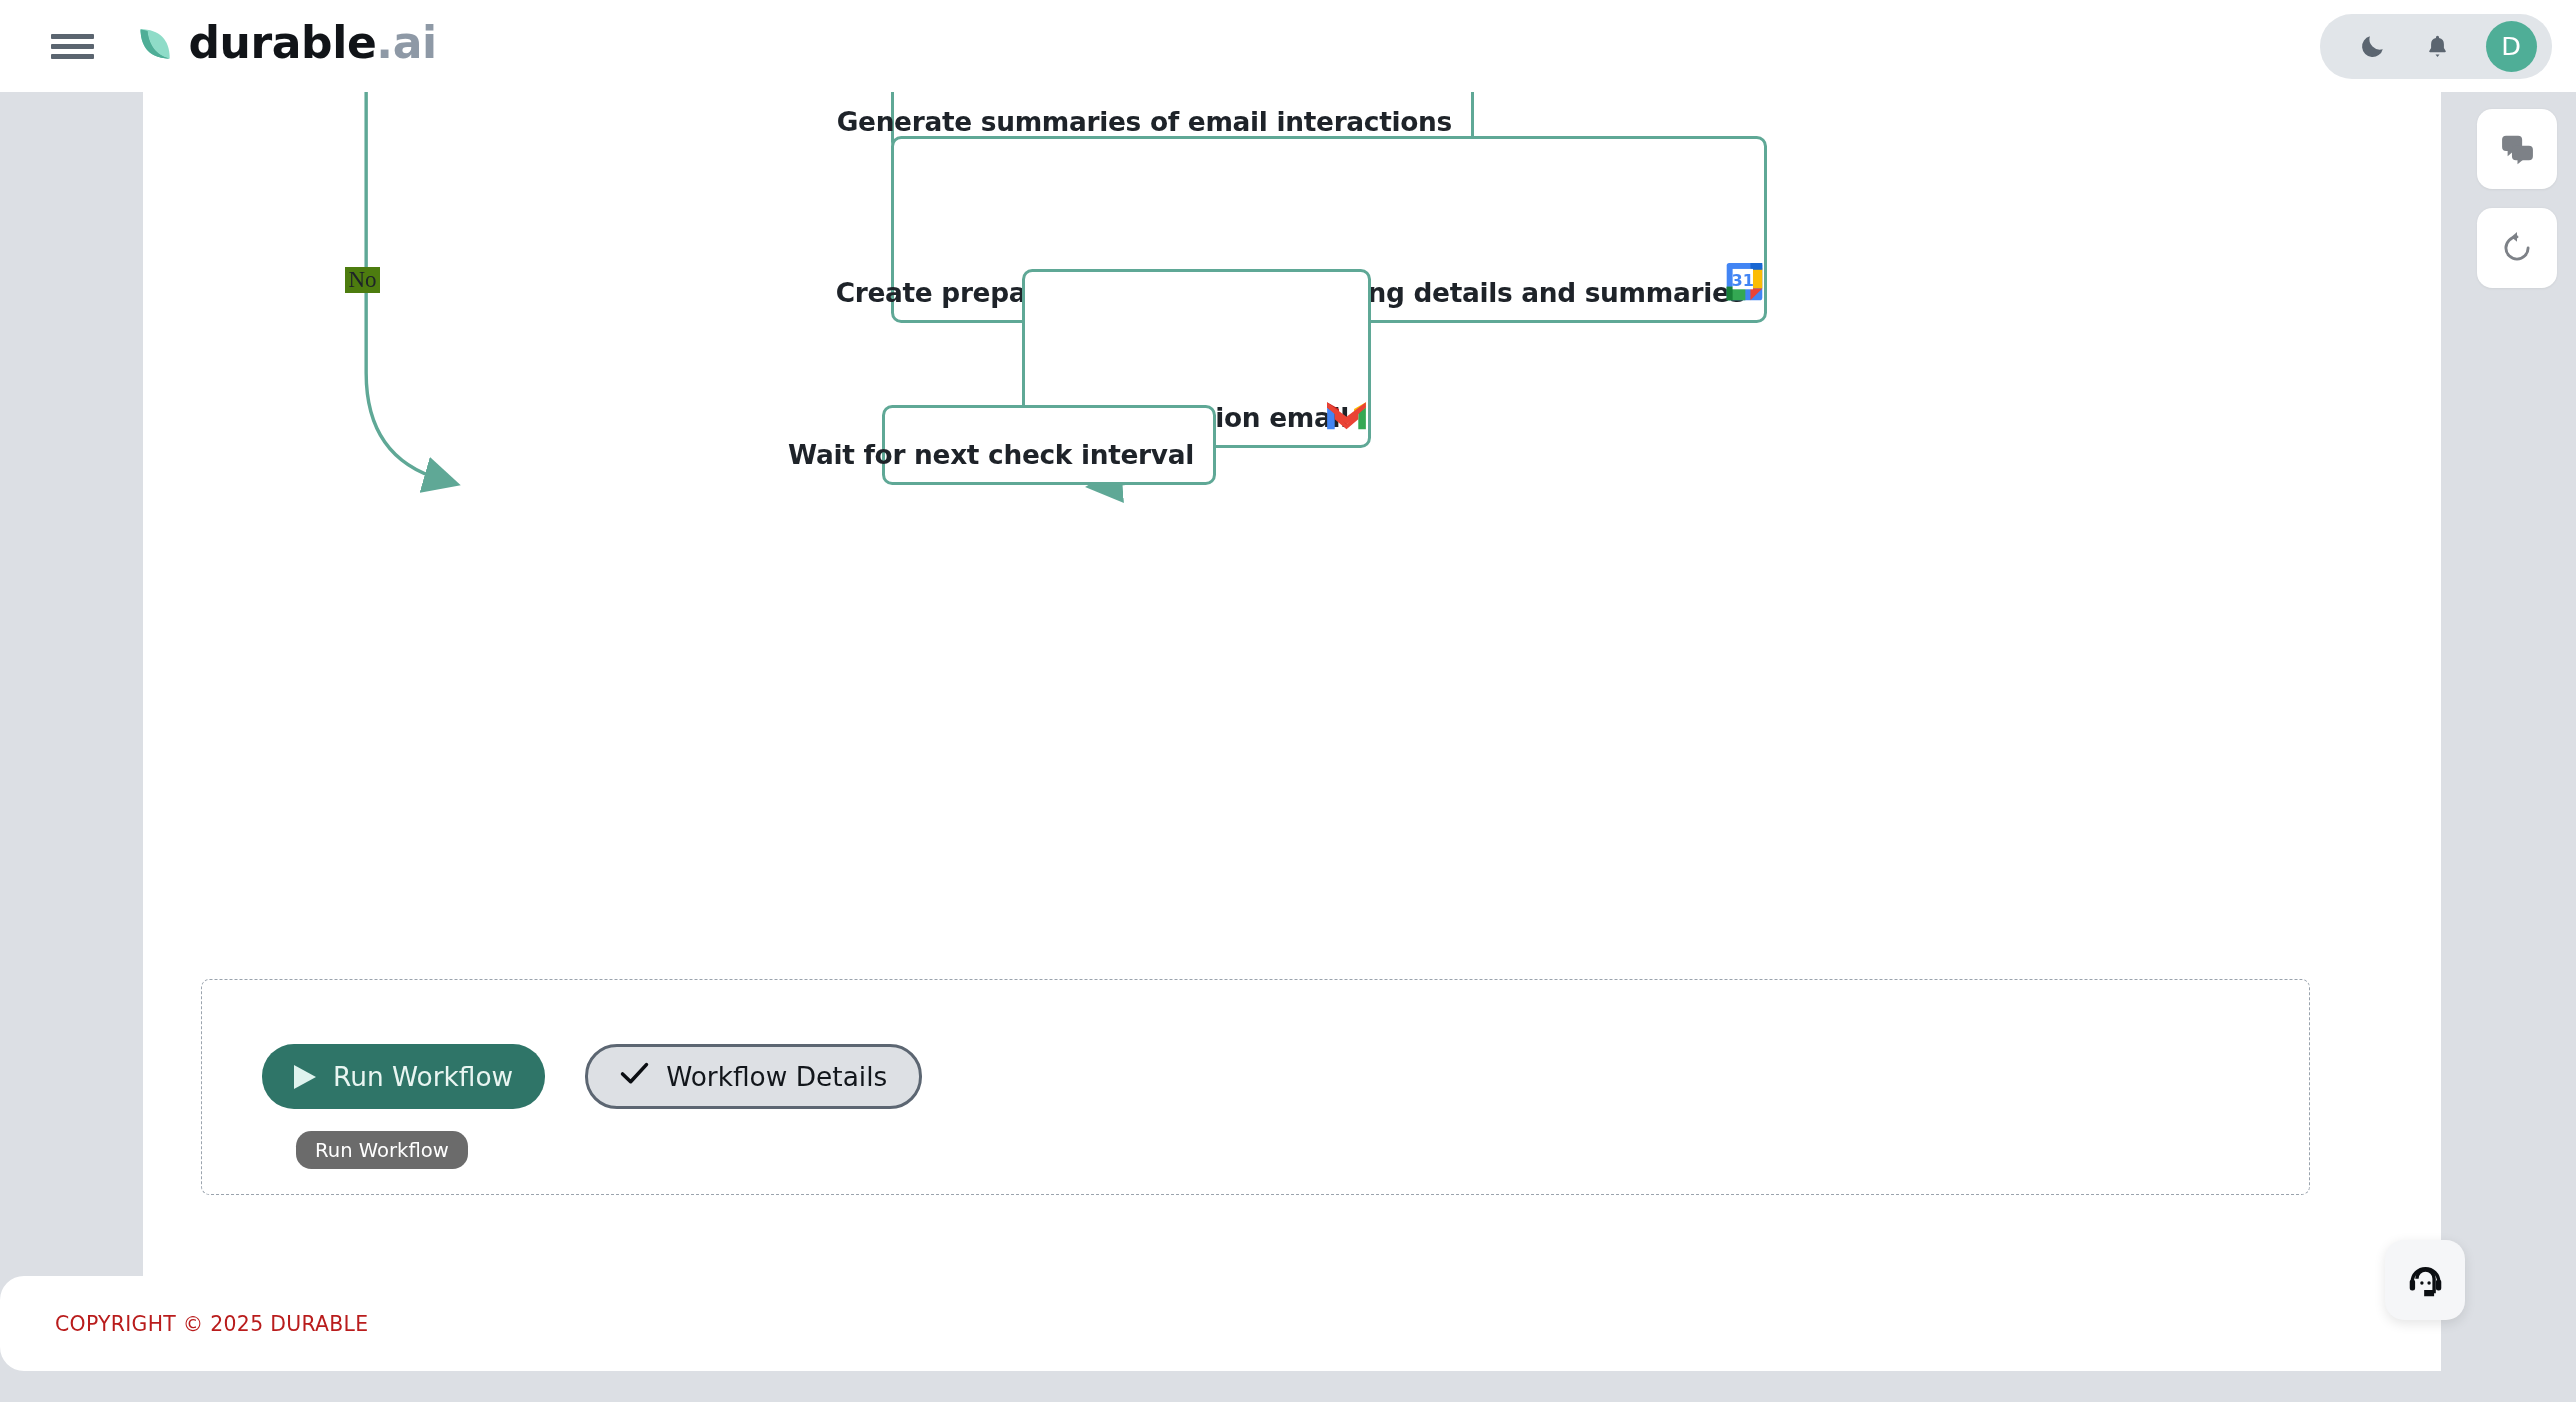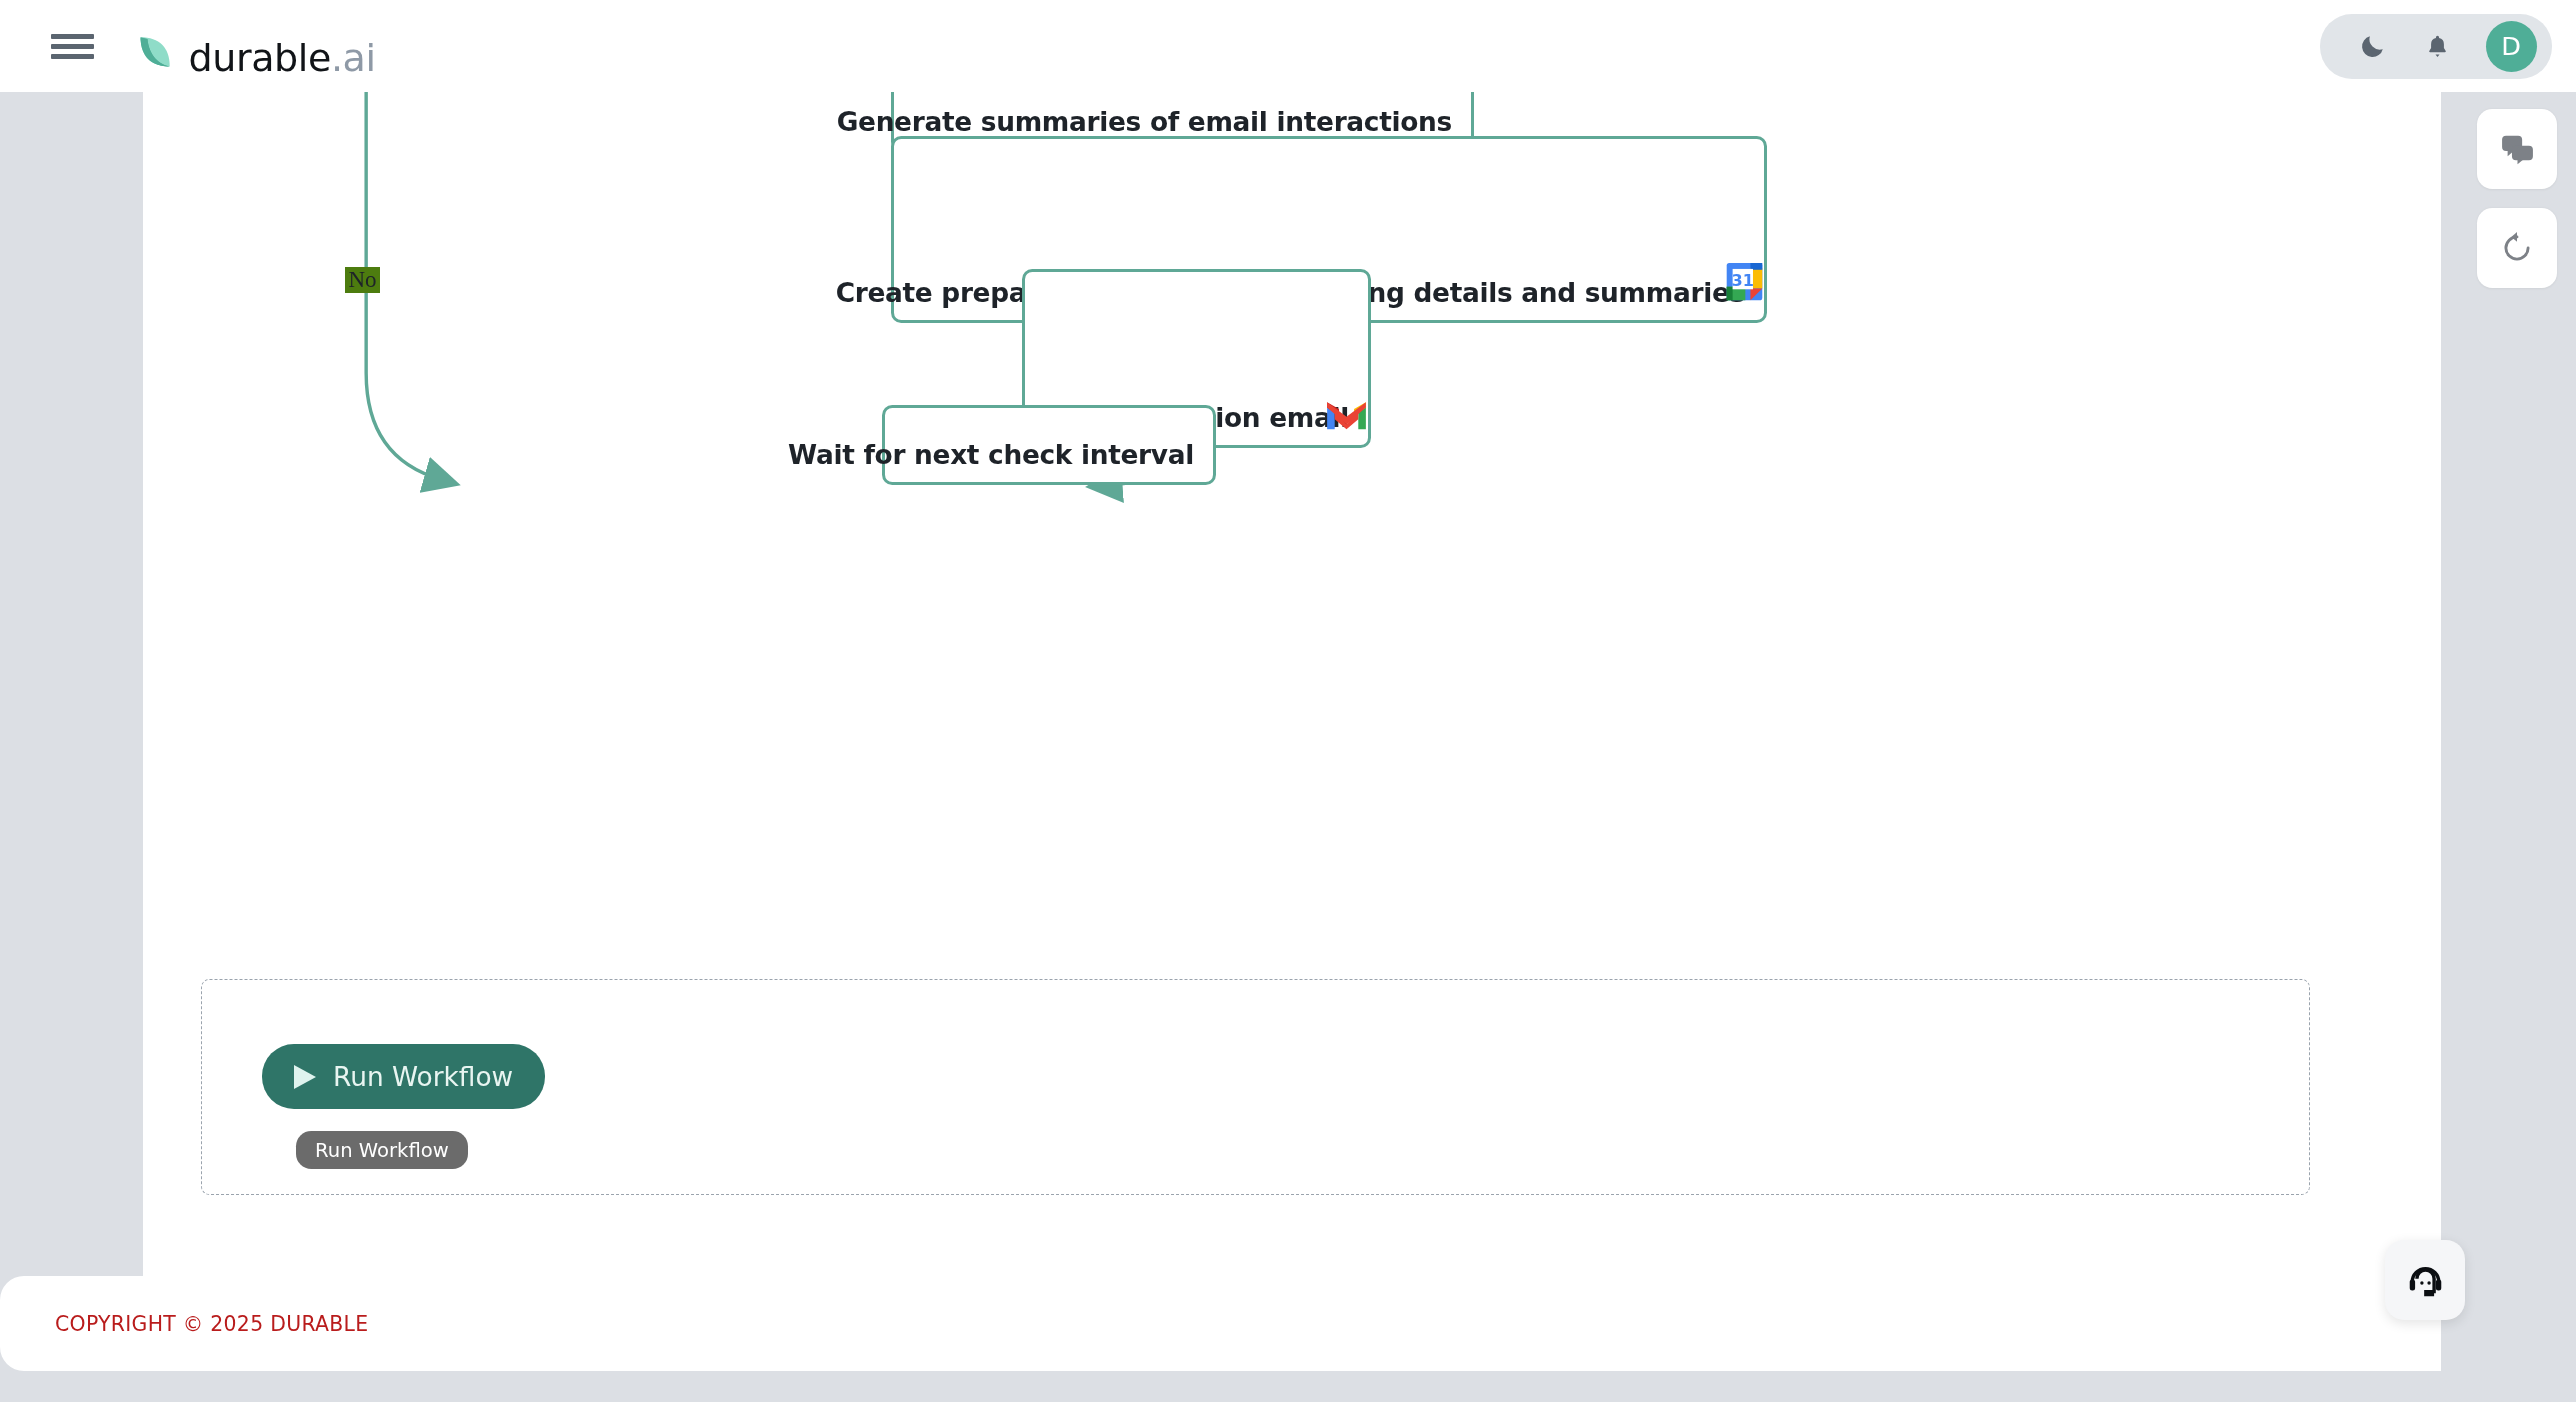--- a/index.html
+++ b/index.html
@@ -21,23 +21,22 @@
     position: absolute; left: 51px; top: 31px; width: 48px; height: 31px;
     display: flex; flex-direction: column; justify-content: space-between;
     padding: 3.4px 0; cursor: pointer;
   }
   .hamburger span { display: block; width: 43px; height: 4.3px; background: #5b6570; border-radius: 0.9px; }
 
   .brand { position: absolute; left: 132px; top: 19px; display: flex; align-items: center; gap: 8.5px; }
   .brand-mark { width: 48px; height: 48px; position: relative; }
   .brand-text {
     font-family: "DejaVu Sans", "Liberation Sans", sans-serif;
-    font-size: 38px; font-weight: 400; letter-spacing: -0.4px; color: #111418;
+    font-size: 44px; font-weight: 700; letter-spacing: -0.4px; color: #111418;
     line-height: 48px;
-    margin-top: 15px;
   }
   .brand-text .suffix { color: #8e99a6; }
 
   .head-pill {
     position: absolute; right: 24px; top: 13.6px; height: 65px;
     background: #e1e5e9; border-radius: 32px;
     display: flex; align-items: center; gap: 31px; padding: 0 15.3px 0 36px;
   }
   .icon-btn { width: 34px; height: 34px; display: flex; align-items: center; justify-content: center; cursor: pointer; }
   .avatar {
@@ -245,20 +244,28 @@
 
       <div class="edge-label" style="left:202px; top:175px;">No</div>
     </div>
 
     <div class="action-box">
       <div class="btn-row">
         <div class="btn btn-primary">
           <span class="play-tri"></span>
           <span>Run Workflow</span>
         </div>
+        <div class="btn btn-secondary">
+          <span>
+            <svg width="29" height="24" viewBox="0 0 34 28">
+              <path d="M3 14 L12.5 23 L31 3" stroke="#0b0e12" stroke-width="4.2" fill="none" stroke-linecap="round" stroke-linejoin="round"></path>
+            </svg>
+          </span>
+          <span>Workflow Details</span>
+        </div>
       </div>
       <div class="tooltip">Run Workflow</div>
     </div>
 
   </div>
 
   <div class="right-tools">
     <div class="tool-btn">
       <svg width="37" height="37" viewBox="0 0 24 24">
         <rect x="2" y="3" width="13" height="10" rx="2.6" fill="#7d8187"></rect>

